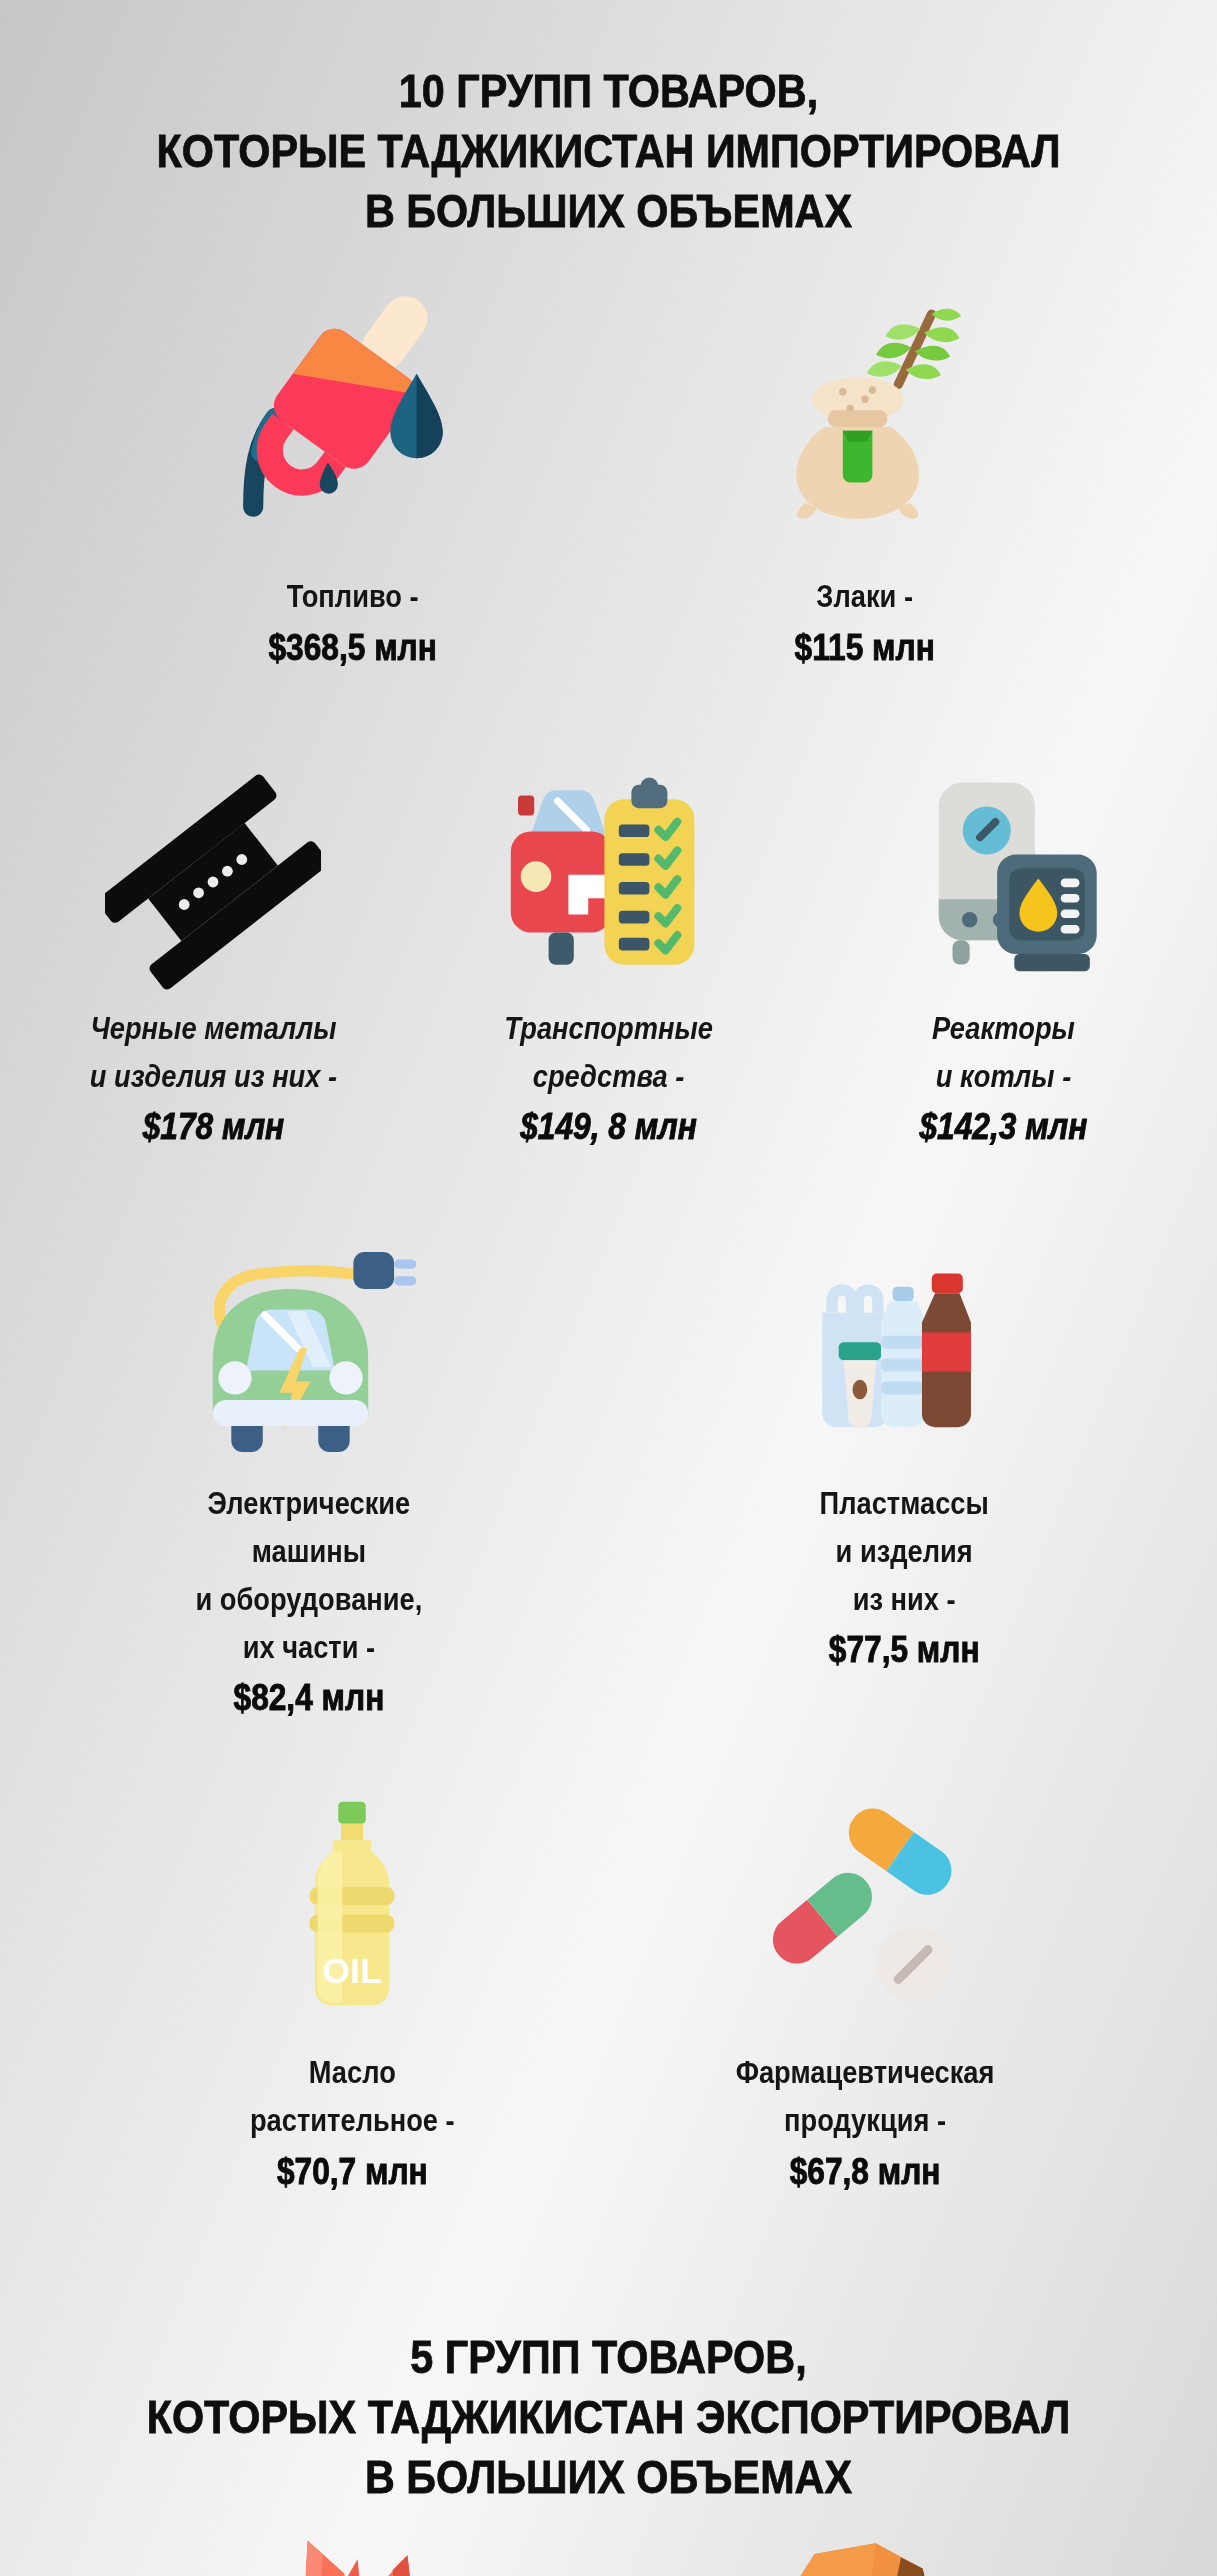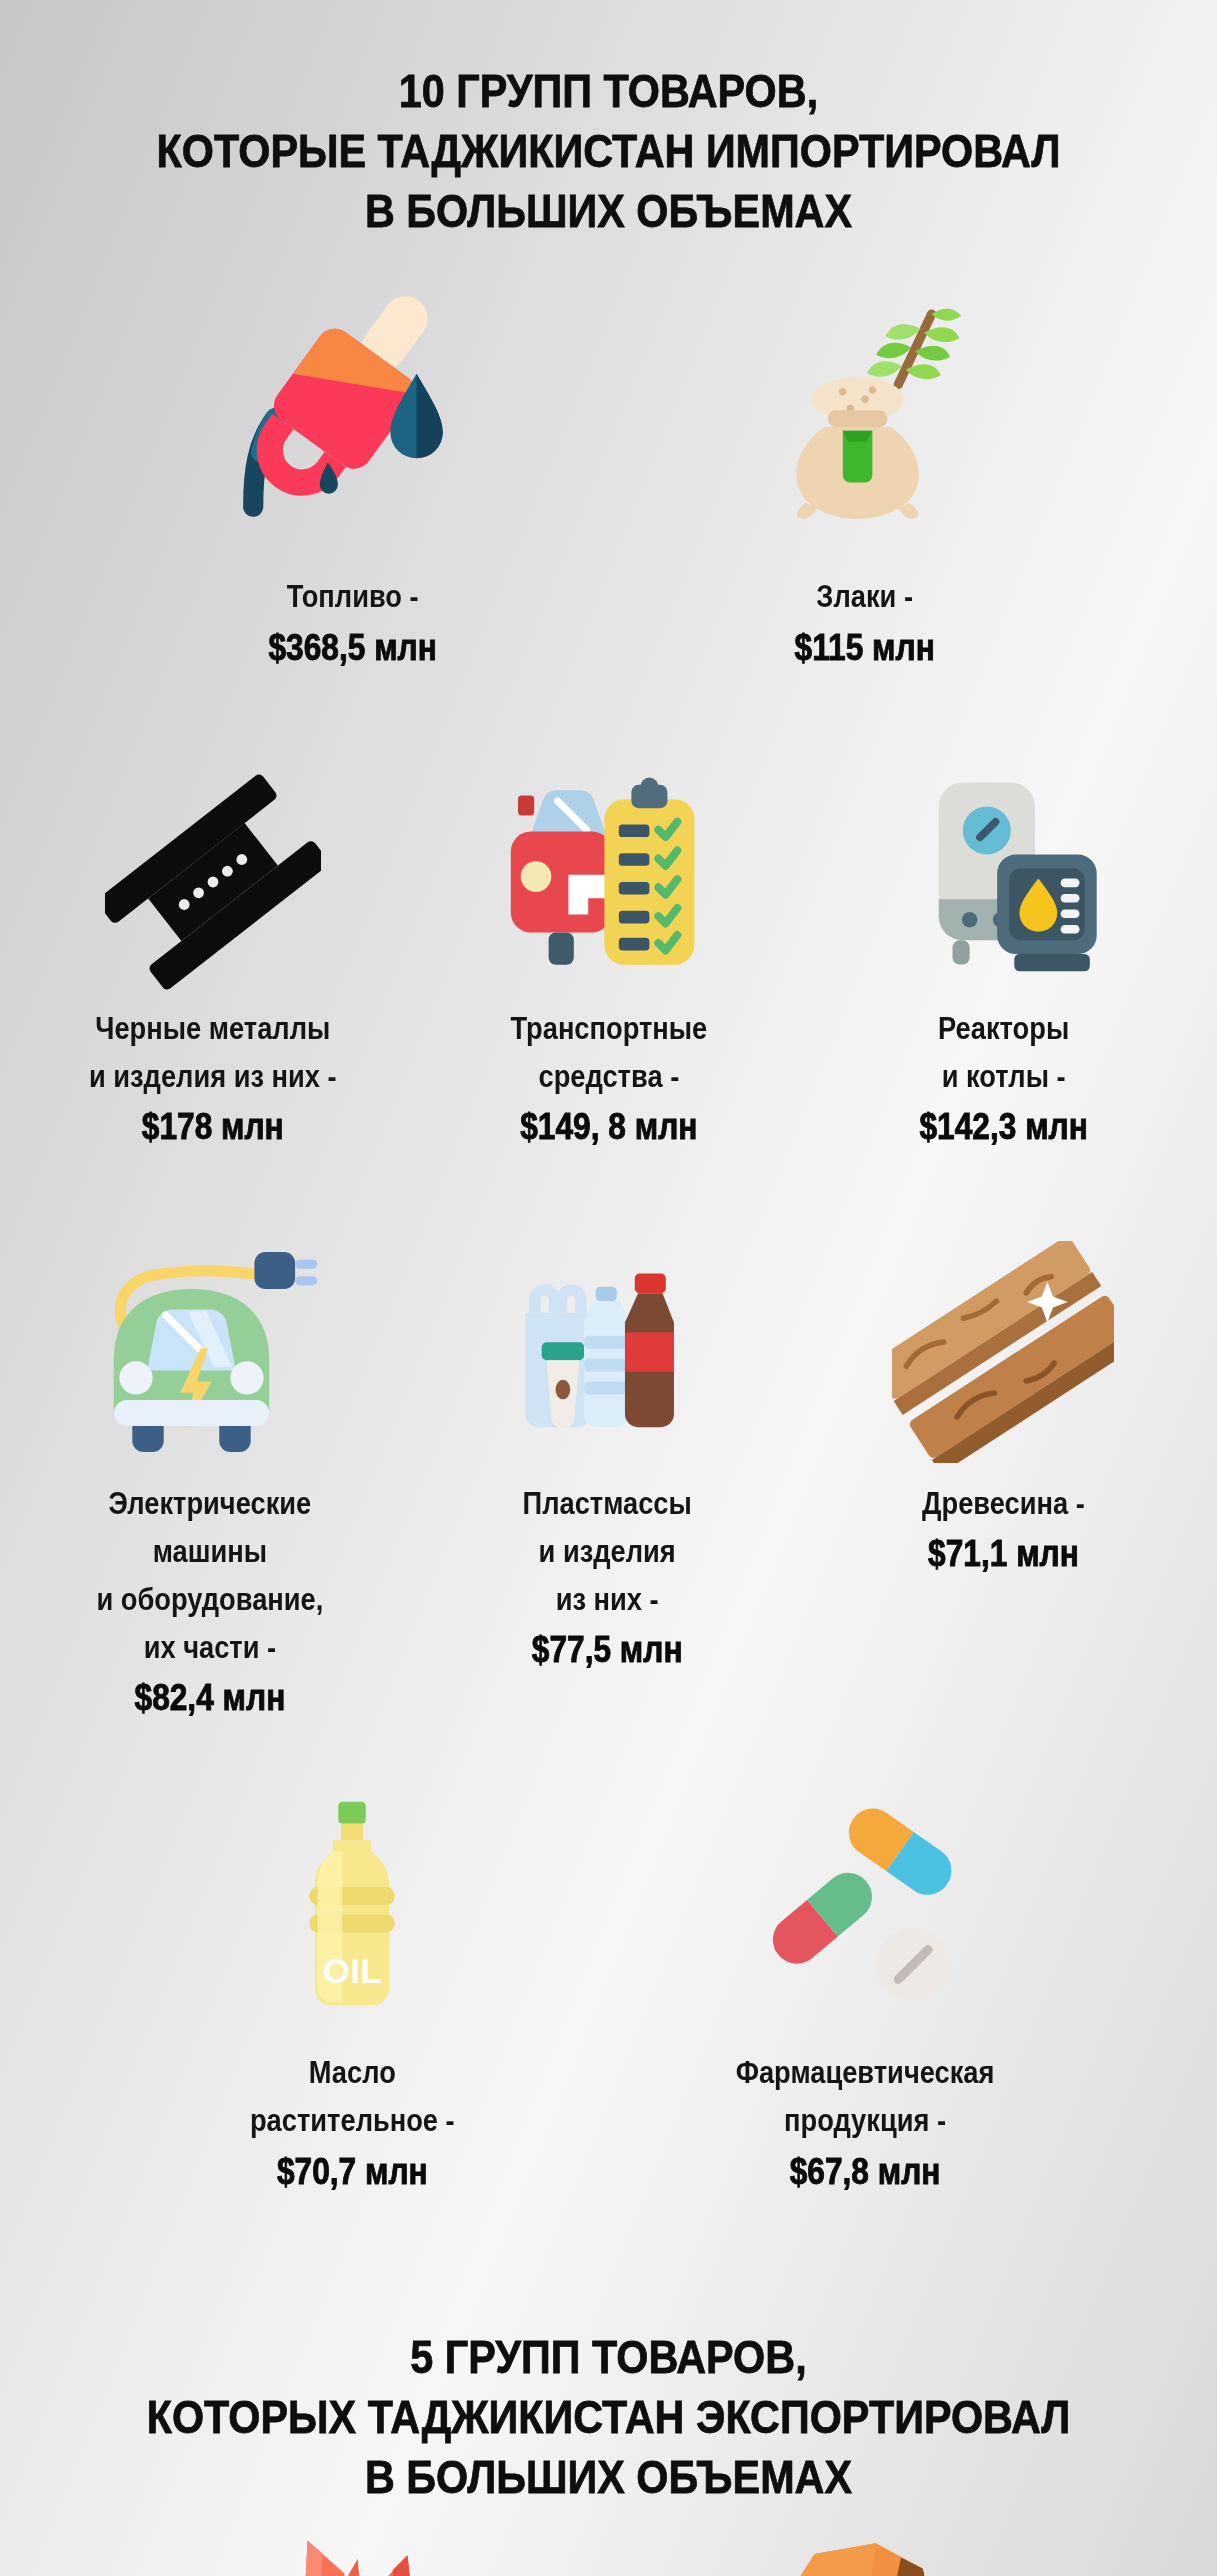--- a/index.html
+++ b/index.html
@@ -17,21 +17,21 @@
   }
   .title.first { padding-top:61px; }
   .title.second { margin-top:129px; }
   .cond { transform:scaleX(0.88); }
   .row { display:flex; }
   .cols2 { padding:0 96px; }
   .cols3 { padding:0 15.5px; }
   .item { flex:1; display:flex; flex-direction:column; align-items:center; text-align:center; }
   .icon-box { display:flex; align-items:center; justify-content:flex-start; }
   .r1 { margin-top:40px; }  .r1 .icon-box { height:265px; margin-bottom:27px; }
-  .r2 { margin-top:109px; } .r2 .icon-box { height:198px; margin-bottom:24px; }
+  .r2 { margin-top:109px;font-style:italic; } .r2 .icon-box { height:198px; margin-bottom:24px; }
   .r3 { margin-top:95px;padding-left:12px; } .r3 .icon-box { height:206px; margin-bottom:25px; }
   .r4 { margin-top:73px; } .r4 .icon-box { height:224px; margin-bottom:28px; }
   .r5 { margin-top:33px; }  .r5 .icon-box { height:206px; margin-bottom:27px; }
   .lbl { font-size:31px; font-weight:700; line-height:1.55; color:#151515; }
   .val { font-size:36px; font-weight:700; line-height:1.46; color:#0b0b0b; -webkit-text-stroke:0.9px #0b0b0b; }
   svg { display:block; }
 </style>
 </head>
 <body>
 
@@ -236,44 +236,20 @@
           <rect x="71" y="48" width="30" height="24" fill="#e03c3c"></rect>
         </svg>
       </div>
       <div class="label cond">
         <div class="lbl">Пластмассы</div>
         <div class="lbl">и изделия</div>
         <div class="lbl">из них -</div>
         <div class="val">$77,5 млн</div>
       </div>
     </div>
-    <div class="item">
-      <div class="icon-box">
-        <svg viewBox="0 0 120 120" width="222" height="222">
-          <g transform="rotate(-33 60 60)">
-            <rect x="-4" y="26" width="128" height="24" rx="3" fill="#d09c63"></rect>
-            <rect x="-4" y="50" width="128" height="9" fill="#a96f3c"></rect>
-            <rect x="-4" y="64" width="128" height="24" rx="3" fill="#c08049"></rect>
-            <rect x="-4" y="88" width="128" height="9" fill="#935c2d"></rect>
-            <g fill="none" stroke-linecap="round" stroke-width="3">
-              <path d="M12 38 q12 -6 24 0" stroke="#a36a38"></path>
-              <path d="M52 33 q10 4 20 2" stroke="#a36a38"></path>
-              <path d="M88 40 q8 -4 16 0" stroke="#a36a38"></path>
-              <path d="M20 76 q12 -6 24 0" stroke="#8a5429"></path>
-              <path d="M62 80 q10 4 18 0" stroke="#8a5429"></path>
-            </g>
-          </g>
-          <path d="M84 22 l3 8 8 3 -8 3 -3 8 -3 -8 -8 -3 8 -3 z" fill="#ffffff"></path>
-        </svg>
-      </div>
-      <div class="label cond">
-        <div class="lbl">Древесина -</div>
-        <div class="val">$71,1 млн</div>
-      </div>
-    </div>
   </div>
 
   <div class="row cols2 r4">
     <div class="item">
       <div class="icon-box">
         <svg viewBox="0 0 90 160" width="124" height="220">
           <rect x="35" y="2" width="20" height="16" rx="3" fill="#7ccb5a"></rect>
           <rect x="37" y="18" width="16" height="12" fill="#f3dc74"></rect>
           <path d="M31 30 h28 v8 c10 8 13 16 13 24 v76 a12 12 0 0 1 -12 12 H30 a12 12 0 0 1 -12 -12 V62 c0 -8 3 -16 13 -24 z" fill="#f8e88d"></path>
           <rect x="14" y="64" width="62" height="13" rx="6" fill="#eed96e"></rect>

